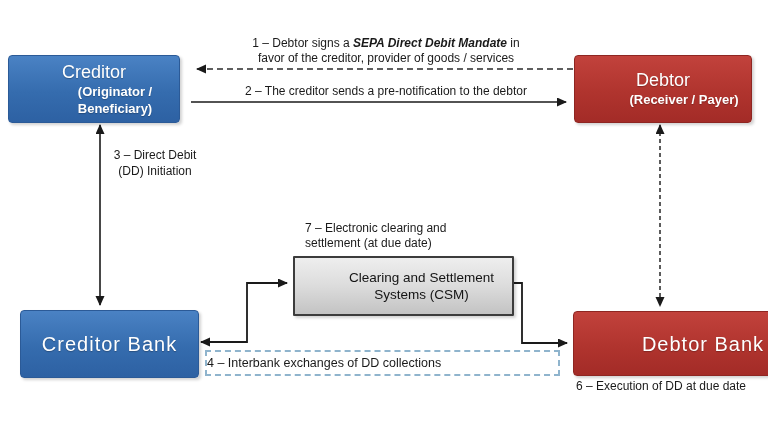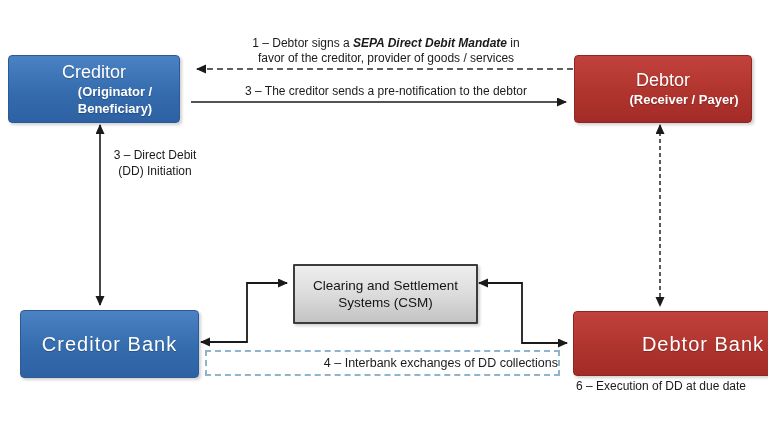--- a/index.html
+++ b/index.html
@@ -26,28 +26,28 @@
   }
   .box .title{font-size:18px;line-height:21px;text-shadow:0 1px 1px rgba(0,0,0,0.25);}
   .box .subtitle{font-size:13px;font-weight:bold;line-height:17px;text-shadow:0 1px 1px rgba(0,0,0,0.25);margin-left:42px;}
   .box .bank-title{font-size:20px;line-height:24px;letter-spacing:1px;text-shadow:0 1px 1px rgba(0,0,0,0.25);}
   .csm-text{font-size:13.5px;line-height:17px;}
   .lbl{position:absolute;font-size:12px;line-height:15px;}
   .lbl .em{font-weight:bold;font-style:italic;}
   .dashed-band{
     position:absolute;left:205px;top:350px;width:355px;height:26px;
     border:2px dashed #8fb4cd;background:rgba(255,255,255,0.0);
-    display:flex;align-items:center;justify-content:flex-end;box-sizing:border-box;
+    display:flex;align-items:center;justify-content:flex-start;box-sizing:border-box;
     font-size:12.5px;
   }
   #creditor{left:8px;top:55px;width:170px;height:66px;}
   #debtor{left:574px;top:55px;width:176px;height:66px;}
   #creditor-bank{left:20px;top:310px;width:177px;height:66px;text-align:right;}
   #debtor-bank{left:573px;top:311px;width:178px;height:63px;padding-left:40px;}
-  #csm{left:293px;top:264px;width:181px;height:56px;}
+  #csm{left:293px;top:256px;width:181px;height:56px;padding-left:36px;}
   #lbl-step1{left:205px;top:36px;width:362px;text-align:center;}
   #lbl-step2{left:205px;top:84px;width:362px;text-align:center;}
   #lbl-step3{left:103px;top:147px;width:104px;text-align:center;line-height:16px;}
   #lbl-step5{left:539px;top:181px;width:118px;text-align:left;line-height:16px;}
   #lbl-step6{left:570px;top:379px;width:182px;text-align:center;}
   #lbl-step7{left:305px;top:221px;width:176px;text-align:left;}
 </style>
 </head>
 <body>
 
@@ -94,28 +94,32 @@
   <div class="box box-gray" id="csm">
     <div class="csm-text">Clearing and Settlement</div>
     <div class="csm-text">Systems (CSM)</div>
   </div>
 
   <div class="lbl" id="lbl-step1">
     <div><span>1 – Debtor signs a </span><span class="em">SEPA Direct Debit Mandate</span><span> in</span></div>
     <div>favor of the creditor, provider of goods / services</div>
   </div>
 
-  <div class="lbl" id="lbl-step2">3 – The creditor sends a pre-notification to the debtor</div>
+  <div class="lbl" id="lbl-step2">2 – The creditor sends a pre-notification to the debtor</div>
 
   <div class="lbl" id="lbl-step3">
     <div>3 – Direct Debit</div>
     <div>(DD) Initiation</div>
   </div>
 
   <div class="dashed-band">
     <span>4 – Interbank exchanges of DD collections</span>
   </div>
 
 
   <div class="lbl" id="lbl-step6">6 – Execution of DD at due date</div>
 
+  <div class="lbl" id="lbl-step7">
+    <div>7 – Electronic clearing and</div>
+    <div>settlement (at due date)</div>
+  </div>
 
 </div>
 
 </body></html>

